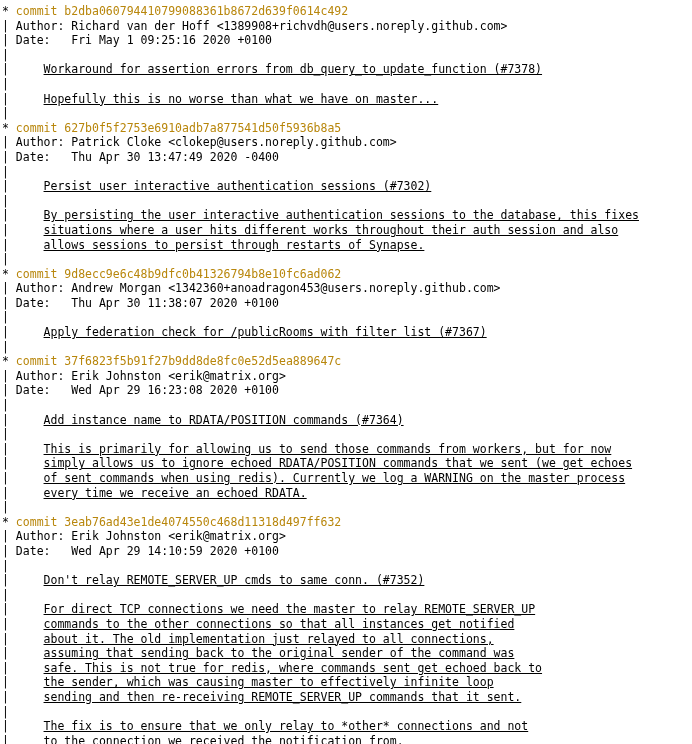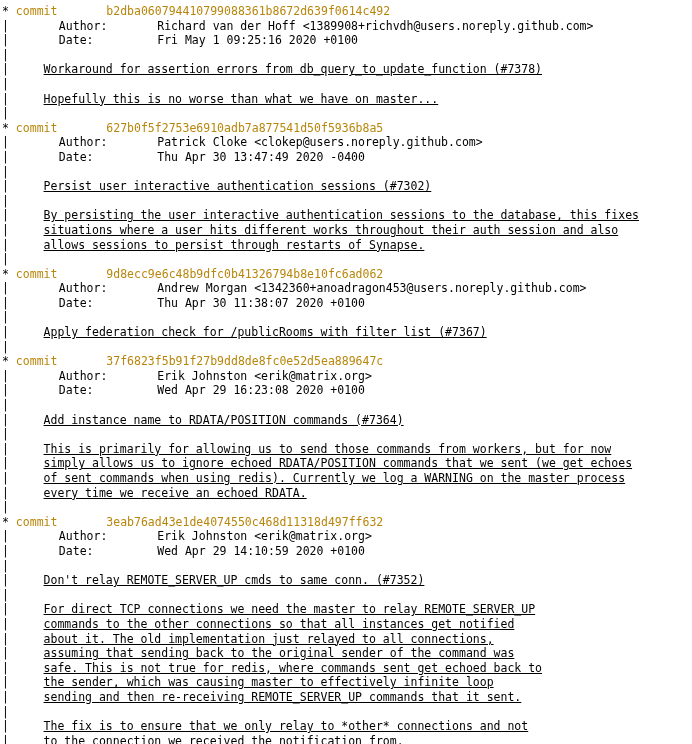--- a/index.html
+++ b/index.html
@@ -28,25 +28,23 @@
     color: #000000;
   }
   .graph-star {
     color: #000000;
   }
   .commit-kw {
     color: #b8860b;
   }
   .commit-hash {
     color: #b8860b;
-    margin-left: 42px;
   }
   .meta {
     color: #000000;
-    margin-left: 43px;
   }
   .msg {
     color: #000000;
     text-decoration: underline;
   }
 </style>
 </head>
 <body>
 
 <div id="log"><div class="line"><span class="graph-star">* </span><span class="commit-kw">commit </span><span class="commit-hash">b2dba060794410799088361b8672d639f0614c492</span></div><div class="line"><span class="graph">| </span><span class="meta">Author: </span><span class="meta">Richard van der Hoff &lt;1389908+richvdh@users.noreply.github.com&gt;</span></div><div class="line"><span class="graph">| </span><span class="meta">Date:   </span><span class="meta">Fri May 1 09:25:16 2020 +0100</span></div><div class="line"><span class="graph">|</span></div><div class="line"><span class="graph">|     </span><span class="msg">Workaround for assertion errors from db_query_to_update_function (#7378)</span></div><div class="line"><span class="graph">|</span></div><div class="line"><span class="graph">|     </span><span class="msg">Hopefully this is no worse than what we have on master...</span></div><div class="line"><span class="graph">|</span></div><div class="line"><span class="graph-star">* </span><span class="commit-kw">commit </span><span class="commit-hash">627b0f5f2753e6910adb7a877541d50f5936b8a5</span></div><div class="line"><span class="graph">| </span><span class="meta">Author: </span><span class="meta">Patrick Cloke &lt;clokep@users.noreply.github.com&gt;</span></div><div class="line"><span class="graph">| </span><span class="meta">Date:   </span><span class="meta">Thu Apr 30 13:47:49 2020 -0400</span></div><div class="line"><span class="graph">|</span></div><div class="line"><span class="graph">|     </span><span class="msg">Persist user interactive authentication sessions (#7302)</span></div><div class="line"><span class="graph">|</span></div><div class="line"><span class="graph">|     </span><span class="msg">By persisting the user interactive authentication sessions to the database, this fixes</span></div><div class="line"><span class="graph">|     </span><span class="msg">situations where a user hits different works throughout their auth session and also</span></div><div class="line"><span class="graph">|     </span><span class="msg">allows sessions to persist through restarts of Synapse.</span></div><div class="line"><span class="graph">|</span></div><div class="line"><span class="graph-star">* </span><span class="commit-kw">commit </span><span class="commit-hash">9d8ecc9e6c48b9dfc0b41326794b8e10fc6ad062</span></div><div class="line"><span class="graph">| </span><span class="meta">Author: </span><span class="meta">Andrew Morgan &lt;1342360+anoadragon453@users.noreply.github.com&gt;</span></div><div class="line"><span class="graph">| </span><span class="meta">Date:   </span><span class="meta">Thu Apr 30 11:38:07 2020 +0100</span></div><div class="line"><span class="graph">|</span></div><div class="line"><span class="graph">|     </span><span class="msg">Apply federation check for /publicRooms with filter list (#7367)</span></div><div class="line"><span class="graph">|</span></div><div class="line"><span class="graph-star">* </span><span class="commit-kw">commit </span><span class="commit-hash">37f6823f5b91f27b9dd8de8fc0e52d5ea889647c</span></div><div class="line"><span class="graph">| </span><span class="meta">Author: </span><span class="meta">Erik Johnston &lt;erik@matrix.org&gt;</span></div><div class="line"><span class="graph">| </span><span class="meta">Date:   </span><span class="meta">Wed Apr 29 16:23:08 2020 +0100</span></div><div class="line"><span class="graph">|</span></div><div class="line"><span class="graph">|     </span><span class="msg">Add instance name to RDATA/POSITION commands (#7364)</span></div><div class="line"><span class="graph">|</span></div><div class="line"><span class="graph">|     </span><span class="msg">This is primarily for allowing us to send those commands from workers, but for now</span></div><div class="line"><span class="graph">|     </span><span class="msg">simply allows us to ignore echoed RDATA/POSITION commands that we sent (we get echoes</span></div><div class="line"><span class="graph">|     </span><span class="msg">of sent commands when using redis). Currently we log a WARNING on the master process</span></div><div class="line"><span class="graph">|     </span><span class="msg">every time we receive an echoed RDATA.</span></div><div class="line"><span class="graph">|</span></div><div class="line"><span class="graph-star">* </span><span class="commit-kw">commit </span><span class="commit-hash">3eab76ad43e1de4074550c468d11318d497ff632</span></div><div class="line"><span class="graph">| </span><span class="meta">Author: </span><span class="meta">Erik Johnston &lt;erik@matrix.org&gt;</span></div><div class="line"><span class="graph">| </span><span class="meta">Date:   </span><span class="meta">Wed Apr 29 14:10:59 2020 +0100</span></div><div class="line"><span class="graph">|</span></div><div class="line"><span class="graph">|     </span><span class="msg">Don't relay REMOTE_SERVER_UP cmds to same conn. (#7352)</span></div><div class="line"><span class="graph">|</span></div><div class="line"><span class="graph">|     </span><span class="msg">For direct TCP connections we need the master to relay REMOTE_SERVER_UP</span></div><div class="line"><span class="graph">|     </span><span class="msg">commands to the other connections so that all instances get notified</span></div><div class="line"><span class="graph">|     </span><span class="msg">about it. The old implementation just relayed to all connections,</span></div><div class="line"><span class="graph">|     </span><span class="msg">assuming that sending back to the original sender of the command was</span></div><div class="line"><span class="graph">|     </span><span class="msg">safe. This is not true for redis, where commands sent get echoed back to</span></div><div class="line"><span class="graph">|     </span><span class="msg">the sender, which was causing master to effectively infinite loop</span></div><div class="line"><span class="graph">|     </span><span class="msg">sending and then re-receiving REMOTE_SERVER_UP commands that it sent.</span></div><div class="line"><span class="graph">|</span></div><div class="line"><span class="graph">|     </span><span class="msg">The fix is to ensure that we only relay to *other* connections and not</span></div><div class="line"><span class="graph">|     </span><span class="msg">to the connection we received the notification from.</span></div></div>

